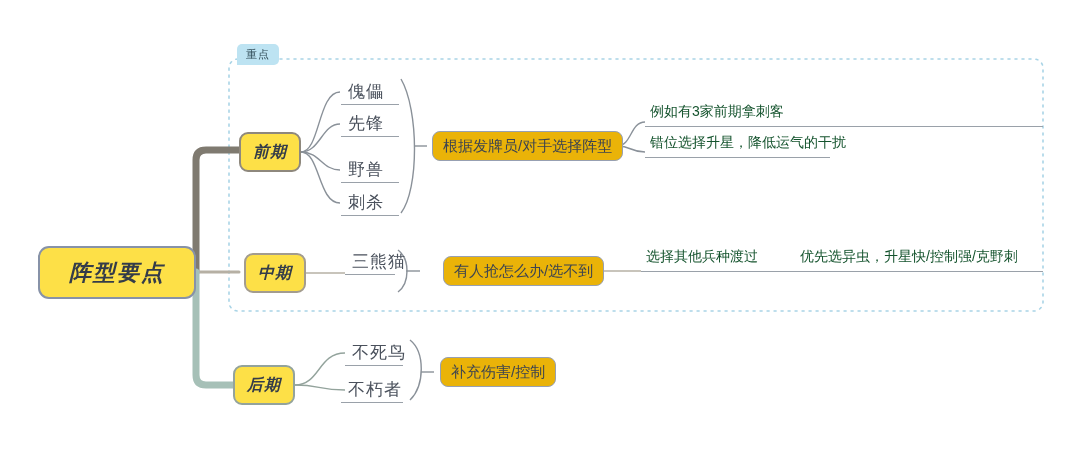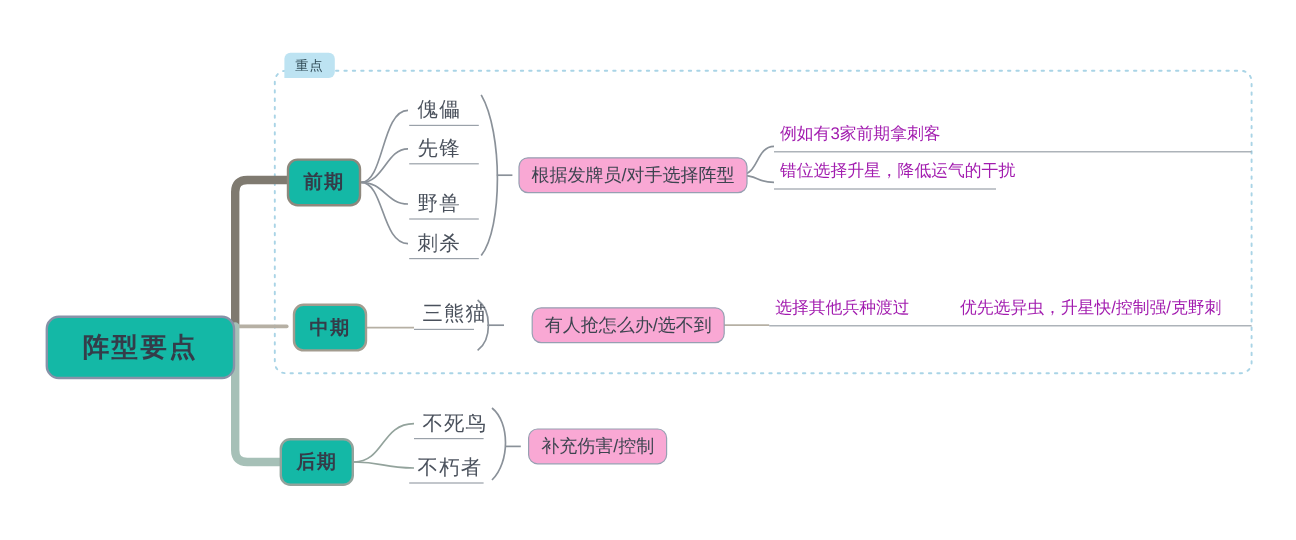--- a/index.html
+++ b/index.html
@@ -5,52 +5,53 @@
   html,body{margin:0;padding:0;background:#ffffff;}
   body{
     width:1080px;height:450px;position:relative;overflow:hidden;
     font-family:"Liberation Sans","DejaVu Sans",sans-serif;
     color:#3d4450;
   }
   #canvas{position:absolute;inset:0;width:880px;height:450px;}
   svg.layer{position:absolute;left:0;top:0;width:1080px;height:450px;pointer-events:none;}
 
   .node{
-    position:absolute;box-sizing:border-box;background:#14b8a6;
+    position:absolute;box-sizing:border-box;background:#fde047;
     display:flex;align-items:center;justify-content:center;
     white-space:nowrap;
+    font-style:italic;
   }
   .root{
     left:38px;top:246px;width:158px;height:53px;
     border:2px solid #8792a8;border-radius:11px;
-    font-size:22px;font-weight:bold;color:#343c49;letter-spacing:2px;margin-top:17px;
+    font-size:22px;font-weight:bold;color:#343c49;letter-spacing:2px;
   }
   .stage{
     width:62px;height:40px;border-radius:9px;border:2px solid #8e887d;
     font-size:16px;font-weight:bold;color:#343c49;letter-spacing:1px;
   }
   .stage-early{left:239px;top:132px;border-color:#8e887d;}
   .stage-mid{left:244px;top:253px;border-color:#a39c8f;}
   .stage-late{left:233px;top:365px;border-color:#93a39c;}
 
   .leaf{
     position:absolute;white-space:nowrap;font-size:17px;color:#4a515c;
     letter-spacing:1px;
   }
   .leaf-ul{position:absolute;height:1px;background:#9aa1a9;}
 
   .boxnode{
-    position:absolute;box-sizing:border-box;background:#f9a8d4;
+    position:absolute;box-sizing:border-box;background:#eab308;
     border:1.5px solid #97a0b2;border-radius:8px;
     display:flex;align-items:center;justify-content:center;
     font-size:15px;color:#3d4450;white-space:nowrap;padding:0 10px;
   }
 
   .plain{
-    position:absolute;white-space:nowrap;font-size:14px;color:#a21caf;
+    position:absolute;white-space:nowrap;font-size:14px;color:#14532d;
   }
   .plain-ul{position:absolute;height:1px;background:#9aa1a9;}
 
   .tag{
     position:absolute;left:237px;top:44px;
     background:#bde3f2;color:#2f4a55;font-size:11px;
     padding:3px 9px;border-radius:5px 5px 5px 0;
     letter-spacing:1px;
   }
 </style>

